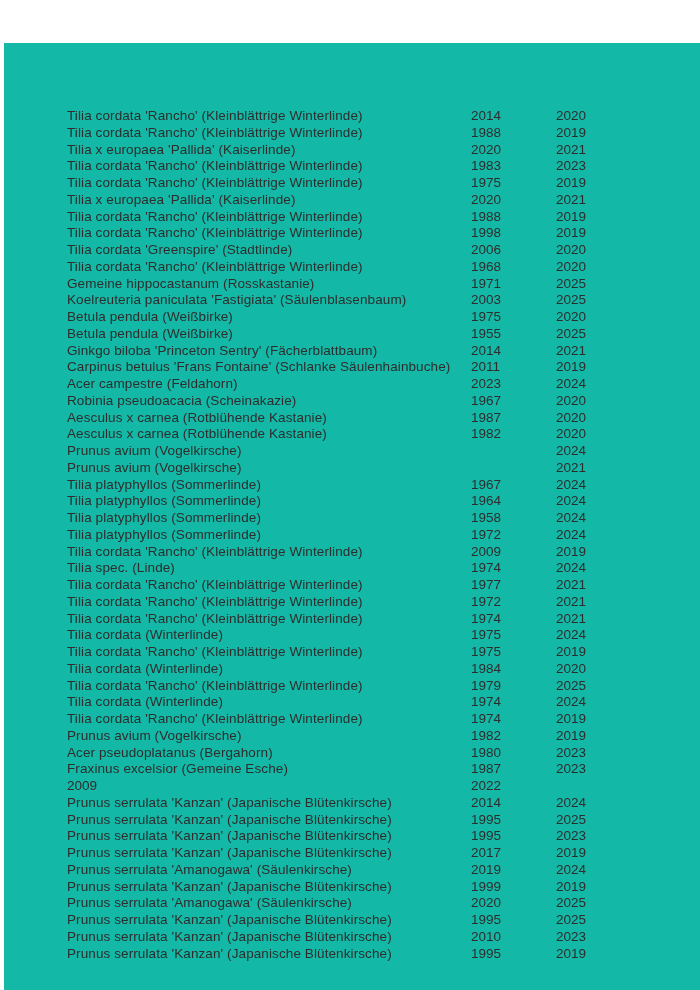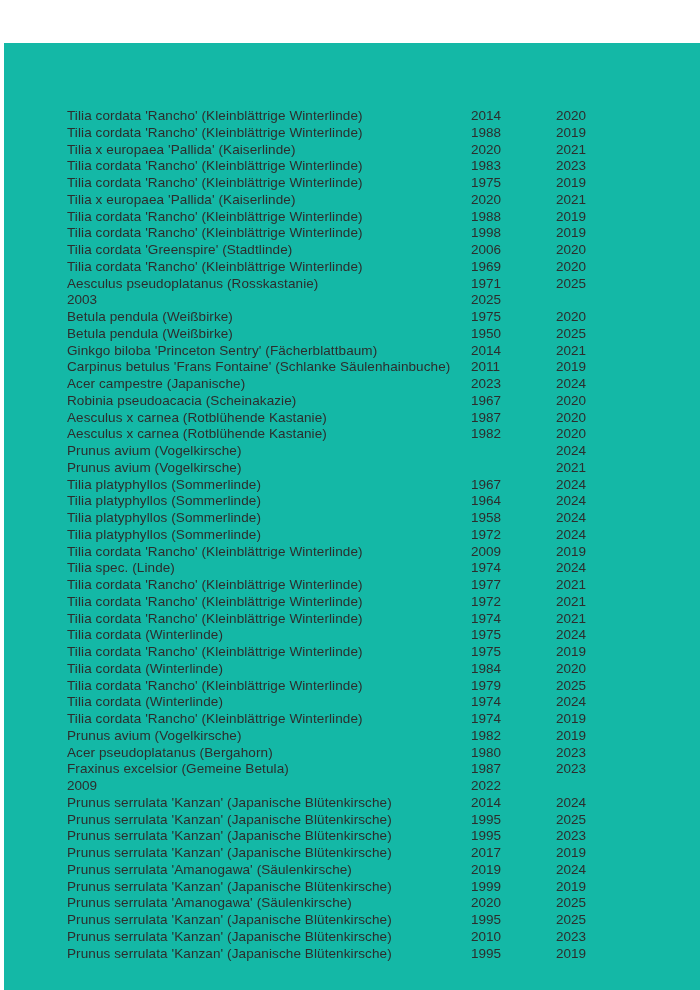--- a/index.html
+++ b/index.html
@@ -100,61 +100,62 @@
   </div>
 
   <div class="row">
     <span class="cell-name">Tilia cordata 'Greenspire' (Stadtlinde)</span>
     <span class="cell-year">2006</span>
     <span class="cell-year">2020</span>
   </div>
 
   <div class="row">
     <span class="cell-name">Tilia cordata 'Rancho' (Kleinblättrige Winterlinde)</span>
-    <span class="cell-year">1969</span>
-    <span class="cell-year">2020</span>
-  </div>
-
-  <div class="row">
-    <span class="cell-name">Aesculus pseudoplatanus (Rosskastanie)</span>
+    <span class="cell-year">1968</span>
+    <span class="cell-year">2020</span>
+  </div>
+
+  <div class="row">
+    <span class="cell-name">Gemeine hippocastanum (Rosskastanie)</span>
     <span class="cell-year">1971</span>
     <span class="cell-year">2025</span>
   </div>
 
   <div class="row">
+    <span class="cell-name">Koelreuteria paniculata 'Fastigiata' (Säulenblasenbaum)</span>
     <span class="cell-year">2003</span>
     <span class="cell-year">2025</span>
   </div>
 
   <div class="row">
     <span class="cell-name">Betula pendula (Weißbirke)</span>
     <span class="cell-year">1975</span>
     <span class="cell-year">2020</span>
   </div>
 
   <div class="row">
     <span class="cell-name">Betula pendula (Weißbirke)</span>
-    <span class="cell-year">1950</span>
+    <span class="cell-year">1955</span>
     <span class="cell-year">2025</span>
   </div>
 
   <div class="row">
     <span class="cell-name">Ginkgo biloba 'Princeton Sentry' (Fächerblattbaum)</span>
     <span class="cell-year">2014</span>
     <span class="cell-year">2021</span>
   </div>
 
   <div class="row">
     <span class="cell-name">Carpinus betulus 'Frans Fontaine' (Schlanke Säulenhainbuche)</span>
     <span class="cell-year">2011</span>
     <span class="cell-year">2019</span>
   </div>
 
   <div class="row">
-    <span class="cell-name">Acer campestre (Japanische)</span>
+    <span class="cell-name">Acer campestre (Feldahorn)</span>
     <span class="cell-year">2023</span>
     <span class="cell-year">2024</span>
   </div>
 
   <div class="row">
     <span class="cell-name">Robinia pseudoacacia (Scheinakazie)</span>
     <span class="cell-year">1967</span>
     <span class="cell-year">2020</span>
   </div>
 
@@ -278,21 +279,21 @@
     <span class="cell-year">2019</span>
   </div>
 
   <div class="row">
     <span class="cell-name">Acer pseudoplatanus (Bergahorn)</span>
     <span class="cell-year">1980</span>
     <span class="cell-year">2023</span>
   </div>
 
   <div class="row">
-    <span class="cell-name">Fraxinus excelsior (Gemeine Betula)</span>
+    <span class="cell-name">Fraxinus excelsior (Gemeine Esche)</span>
     <span class="cell-year">1987</span>
     <span class="cell-year">2023</span>
   </div>
 
   <div class="row">
     <span class="cell-year">2009</span>
     <span class="cell-year">2022</span>
   </div>
 
   <div class="row">

